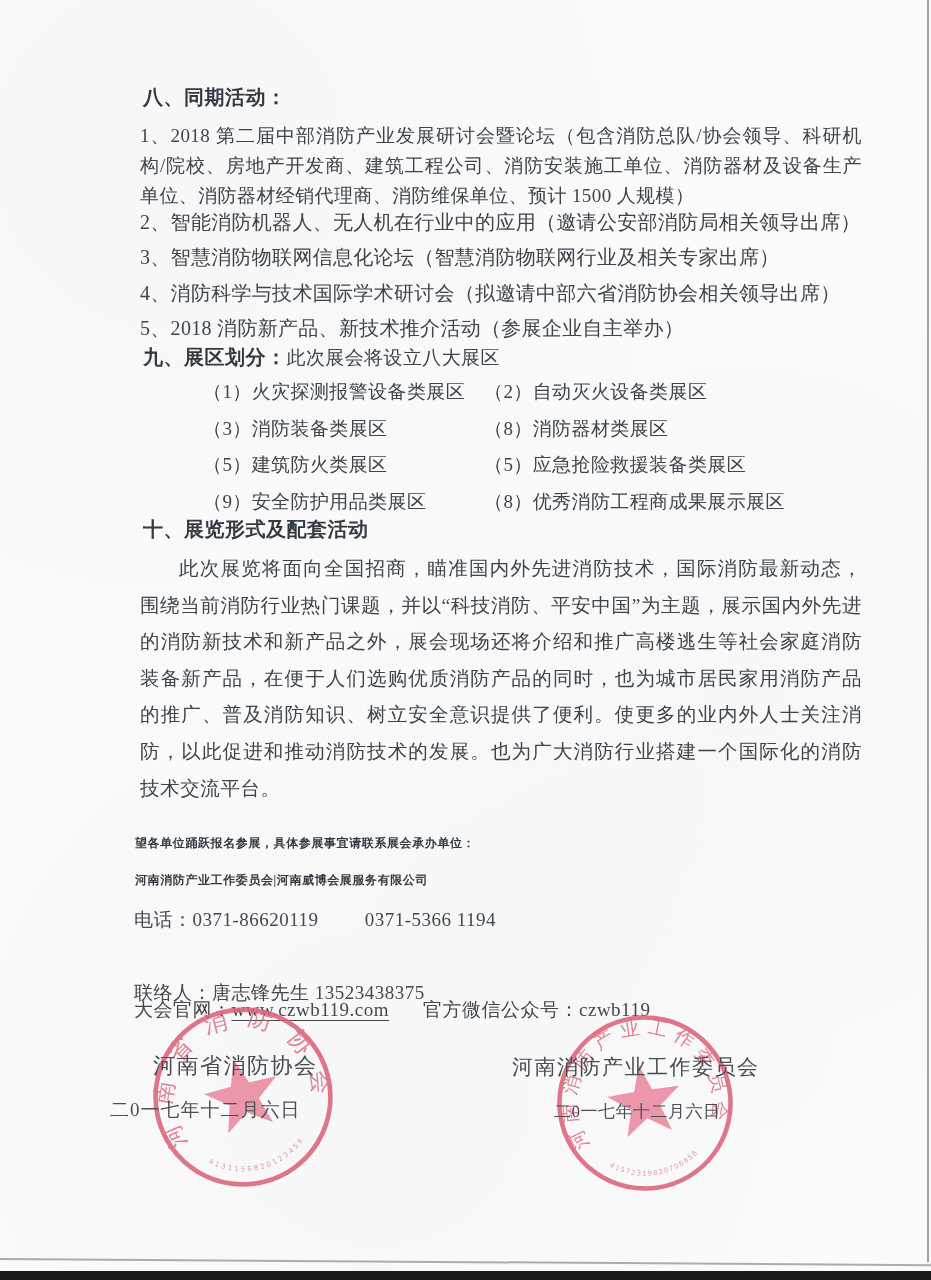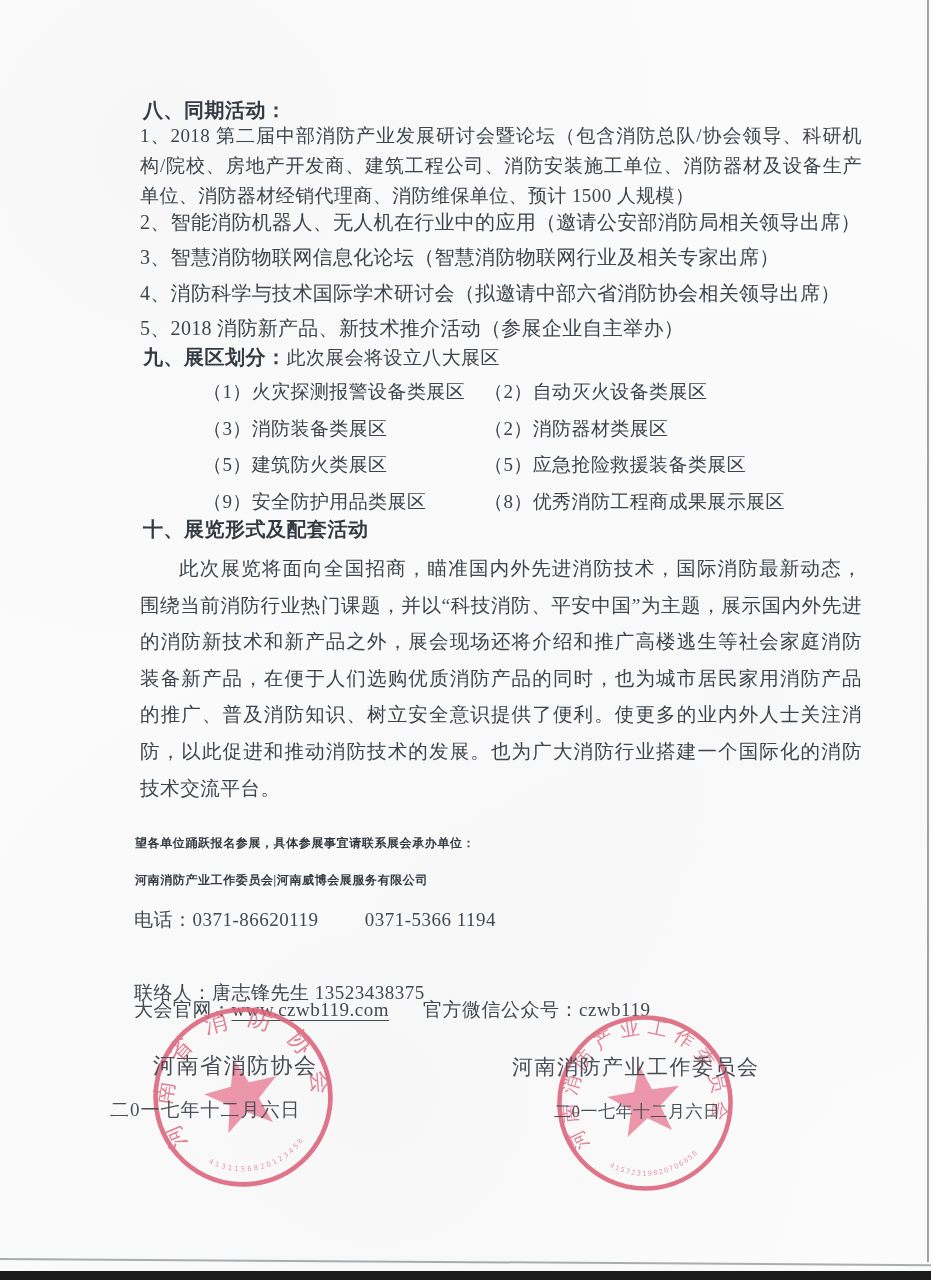--- a/index.html
+++ b/index.html
@@ -40,37 +40,37 @@
   .edge-bottom-line{position:absolute;left:0;top:1258px;width:940px;height:2px;background:#a8adb0;transform:rotate(0.38deg);transform-origin:left top;}
   .scanner-bar{position:absolute;left:0;top:1271px;width:931px;height:9px;background:#1b1b1b;}
 </style>
 </head>
 <body>
 
 <div id="doc">
 
   <div class="content">
 
-    <div class="abs h" style="top:97px;left:3px;">八、同期活动：</div>
+    <div class="abs h" style="top:84px;left:3px;">八、同期活动：</div>
     <div class="abs body-text" style="top:121px;left:0;width:722px;">1、2018 第二届中部消防产业发展研讨会暨论坛（包含消防总队/协会领导、科研机构/院校、房地产开发商、建筑工程公司、消防安装施工单位、消防器材及设备生产单位、消防器材经销代理商、消防维保单位、预计 1500 人规模）</div>
     <div class="abs item-line" style="top:209px;left:0;">2、智能消防机器人、无人机在行业中的应用（邀请公安部消防局相关领导出席）</div>
     <div class="abs item-line" style="top:244px;left:0;">3、智慧消防物联网信息化论坛（智慧消防物联网行业及相关专家出席）</div>
     <div class="abs item-line" style="top:280px;left:0;">4、消防科学与技术国际学术研讨会（拟邀请中部六省消防协会相关领导出席）</div>
     <div class="abs item-line" style="top:315px;left:0;">5、2018 消防新产品、新技术推介活动（参展企业自主举办）</div>
 
     <div class="abs" style="top:344px;left:3px;font-size:20px;white-space:nowrap;">
       <span class="h">九、展区划分：</span><span style="font-size:19px;letter-spacing:0.4px;">此次展会将设立八大展区</span>
     </div>
     <div class="zone-row" style="top:379px;">
       <span class="zone-c1">（1）火灾探测报警设备类展区</span>
       <span class="zone-c2">（2）自动灭火设备类展区</span>
     </div>
     <div class="zone-row" style="top:416px;">
       <span class="zone-c1">（3）消防装备类展区</span>
-      <span class="zone-c2">（2）消防器材类展区</span>
+      <span class="zone-c2">（8）消防器材类展区</span>
     </div>
     <div class="zone-row" style="top:452px;">
       <span class="zone-c1">（5）建筑防火类展区</span>
       <span class="zone-c2">（5）应急抢险救援装备类展区</span>
     </div>
     <div class="zone-row" style="top:489px;">
       <span class="zone-c1">（9）安全防护用品类展区</span>
       <span class="zone-c2">（8）优秀消防工程商成果展示展区</span>
     </div>
 

